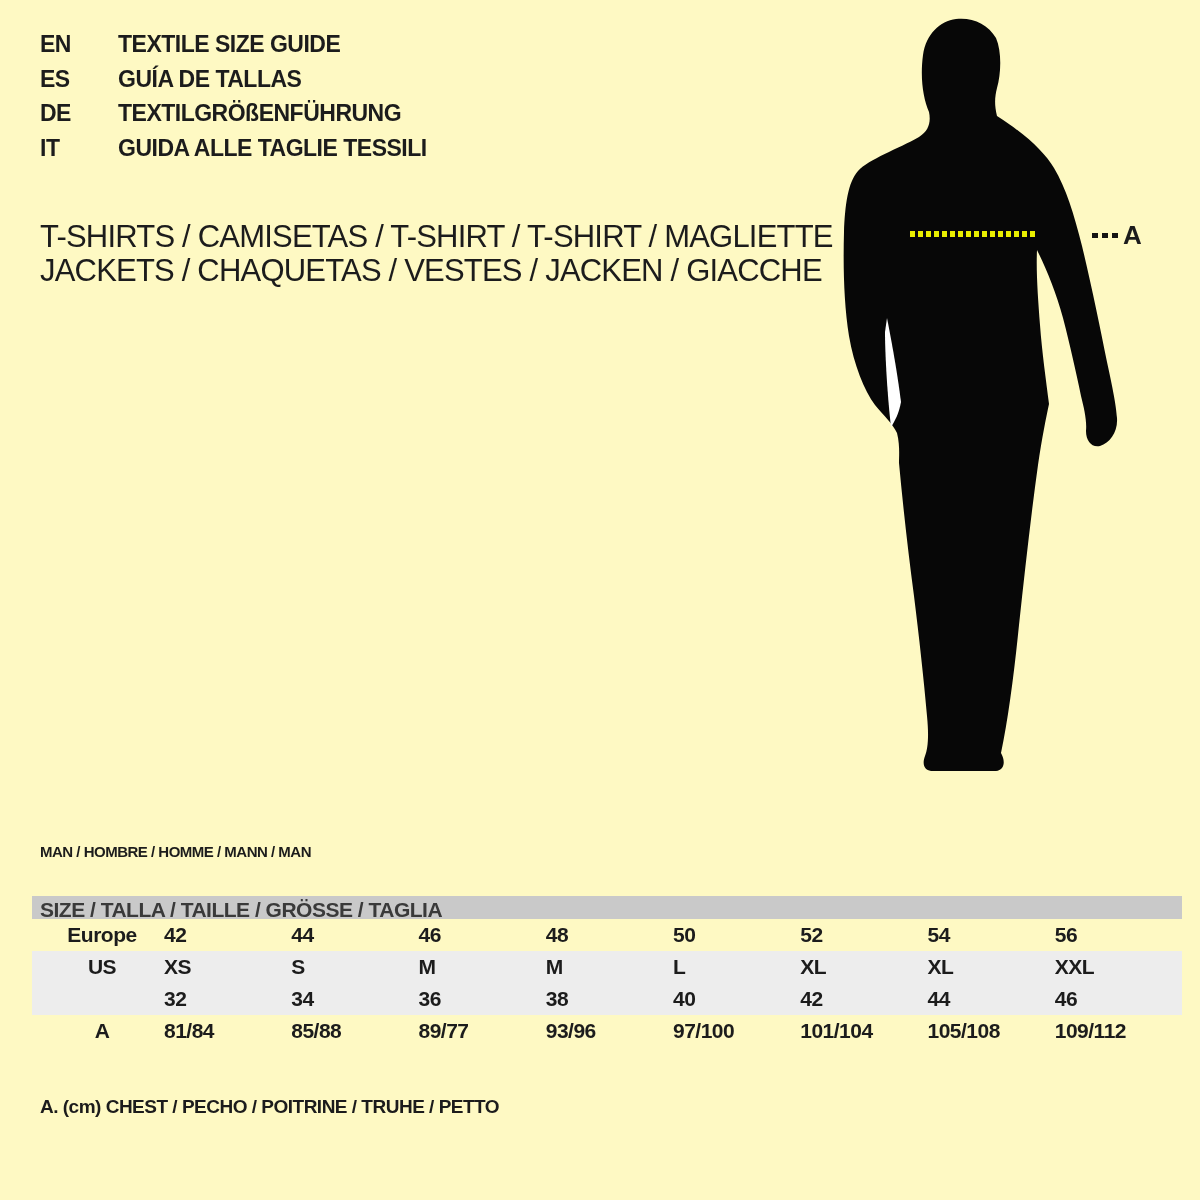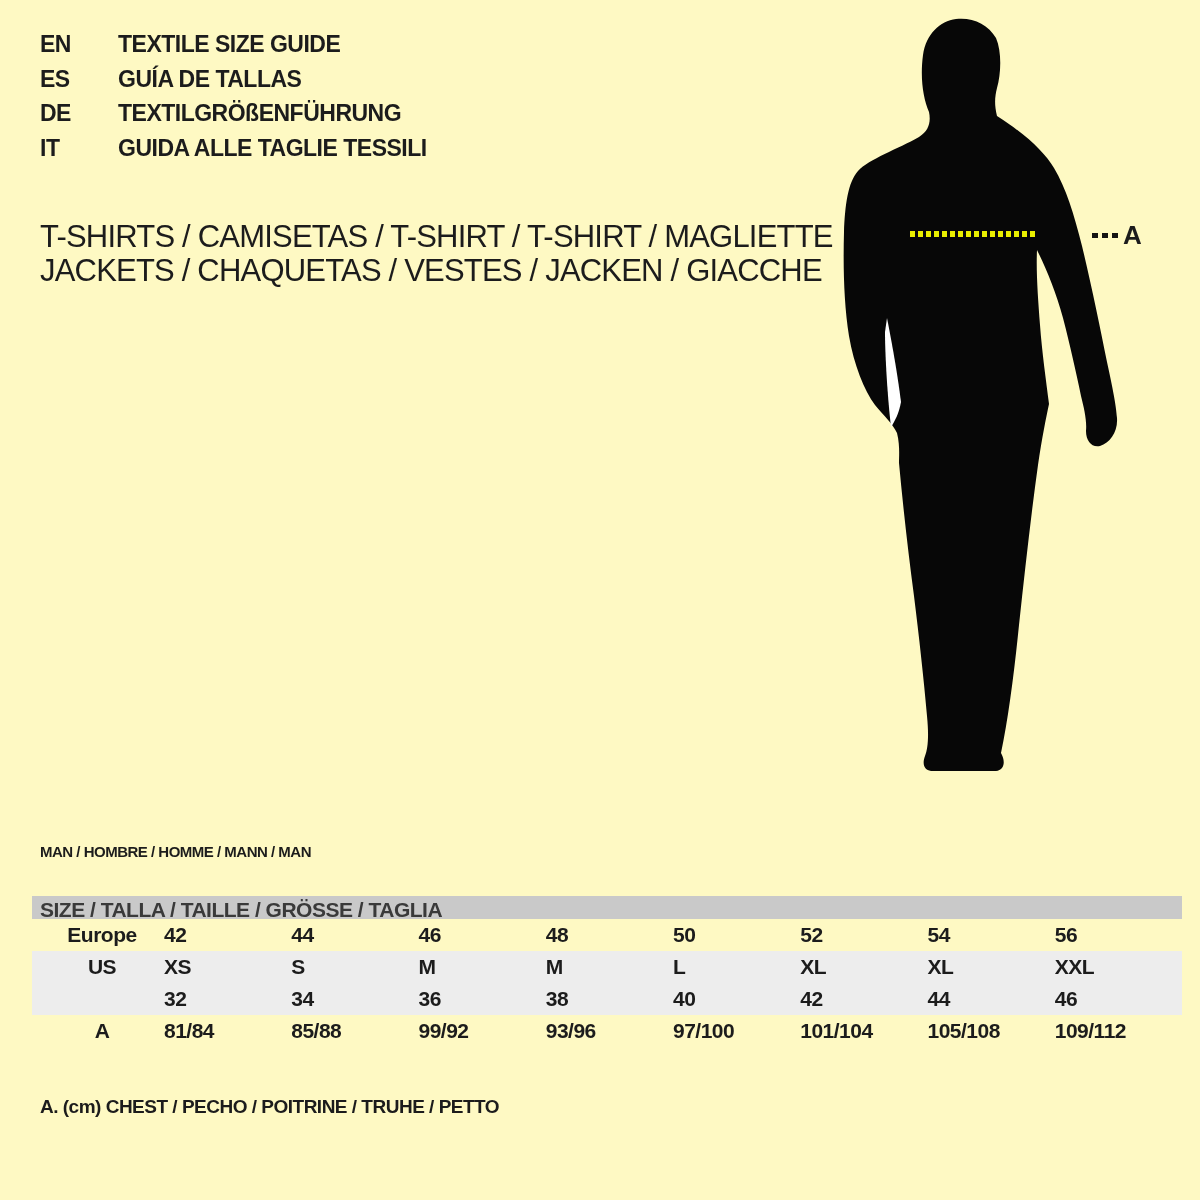--- a/index.html
+++ b/index.html
@@ -191,21 +191,21 @@
       <div class="cell">40</div>
       <div class="cell">42</div>
       <div class="cell">44</div>
       <div class="cell">46</div>
     </div>
 
     <div class="trow">
       <div class="cell label">A</div>
       <div class="cell">81/84</div>
       <div class="cell">85/88</div>
-      <div class="cell">99/92</div>
+      <div class="cell">89/77</div>
       <div class="cell">93/96</div>
       <div class="cell">97/100</div>
       <div class="cell">101/104</div>
       <div class="cell">105/108</div>
       <div class="cell">109/112</div>
     </div>
   </div>
 
   <div class="footnote">A. (cm) CHEST / PECHO / POITRINE / TRUHE / PETTO</div>
 

